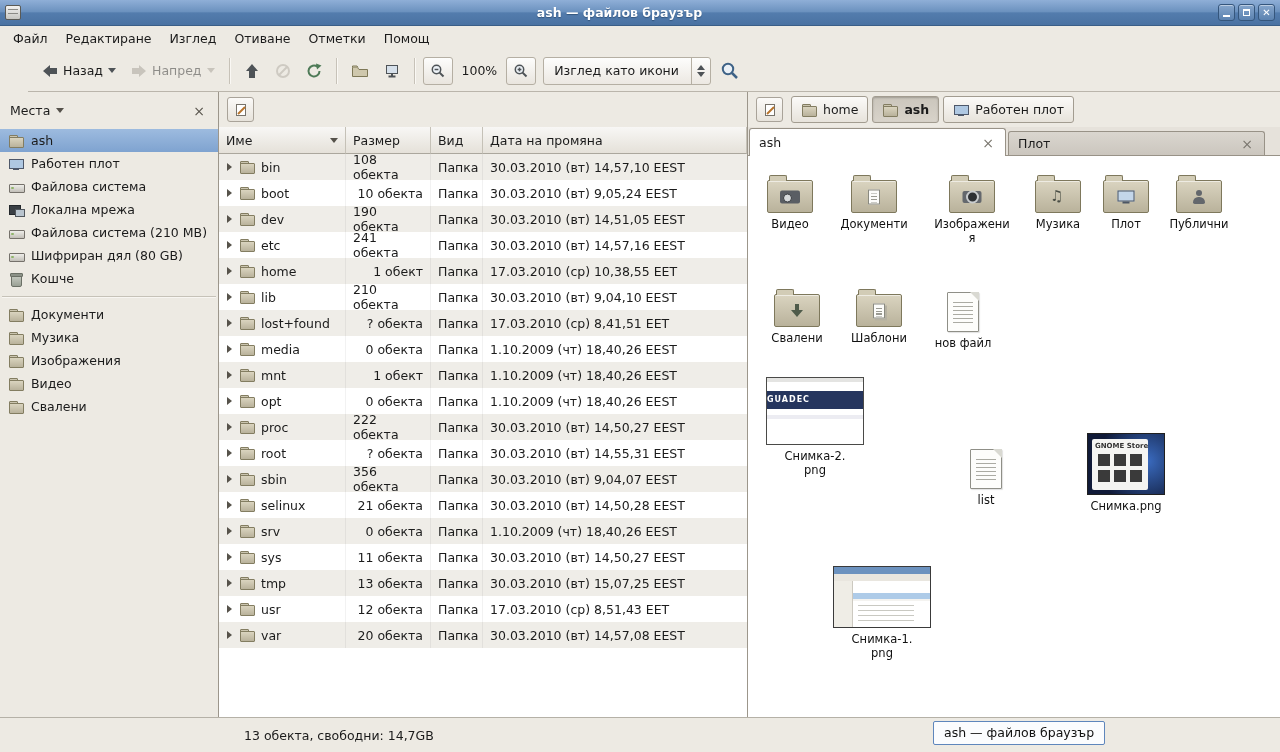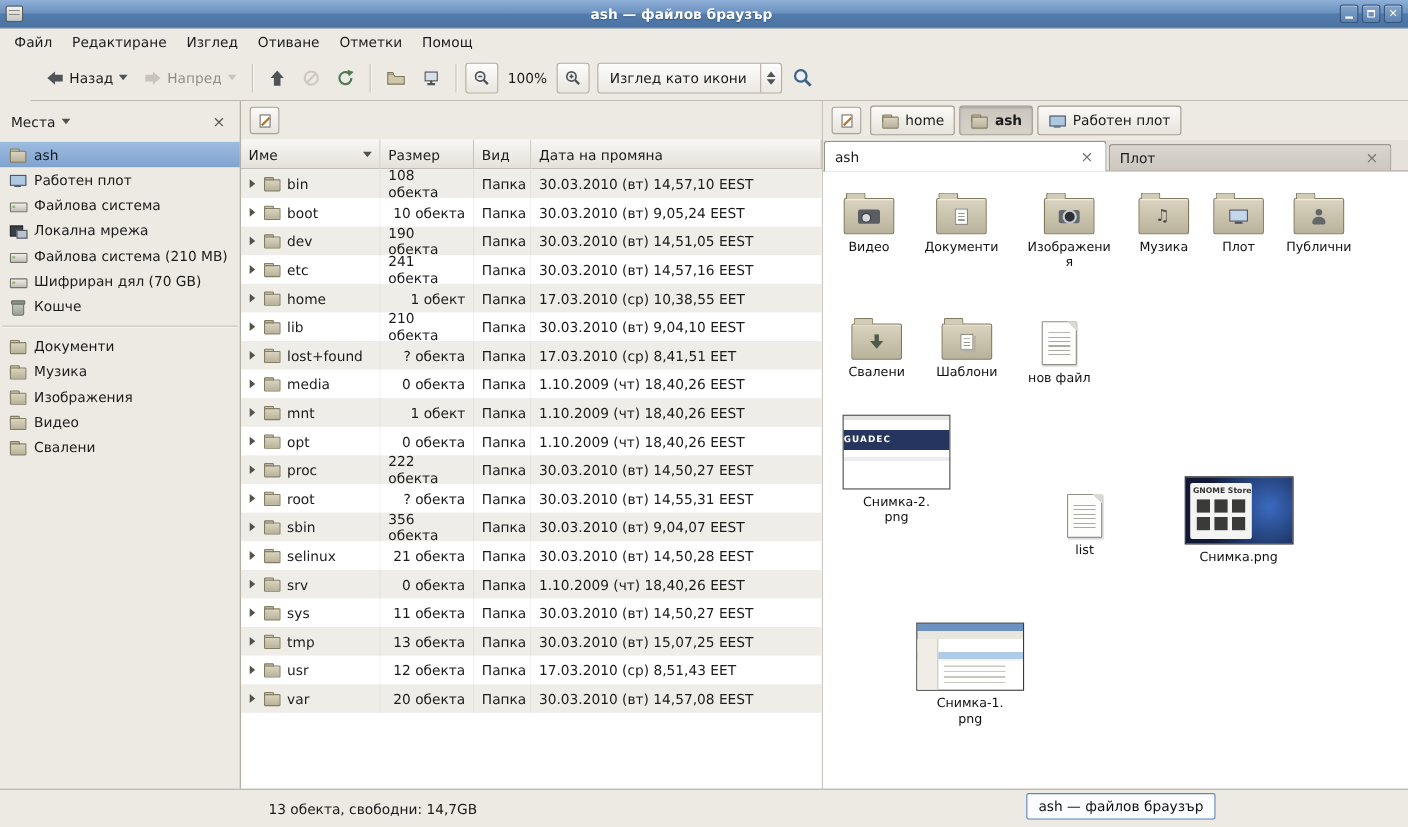--- a/index.html
+++ b/index.html
@@ -191,21 +191,21 @@
   .kind-file .ivicon::after { content:''; position:absolute; left:5px; right:5px; top:9px; height:22px;
     background:repeating-linear-gradient(#ABABA3 0 1px, transparent 1px 4px); }
 
   
   .kind-thumb-guadec, .kind-thumb-store, .kind-thumb-window { width:100px; }
   .thumb-text { position:absolute; }
   .kind-thumb-guadec .ivicon { width:98px; height:68px; margin:0 auto; border:1px solid #4A4A48;
     background:linear-gradient(#E4E4E2 0 4px, #FFF 4px 13px, #25355E 13px 31px, #FFF 31px 37px, #ECECF2 37px 41px, #FFF 41px 100%); }
   .kind-thumb-guadec .thumb-text { left:0; right:0; top:17px; text-align:left; font-size:8px; font-weight:bold;
     color:#FFF; letter-spacing:1px; }
-  .kind-thumb-store .ivicon { width:99px; height:62px; margin:0 auto; border:1px solid #202020;
+  .kind-thumb-store .ivicon { width:78px; height:62px; margin:0 auto; border:1px solid #202020;
     background:radial-gradient(circle at 78% 45%, #3A6BC0, #101A38 72%);padding-left:36px; }
   .kind-thumb-store .ivicon::before { content:''; position:absolute; left:4px; top:5px; width:56px; height:51px;
     background:#F4F4F2; border-radius:2px; }
   .kind-thumb-store .ivicon::after { content:''; position:absolute; left:10px; top:20px; width:12px; height:12px;
     background:#3A3A3A; box-shadow:16px 0 #3A3A3A, 32px 0 #3A3A3A, 0 16px #3A3A3A, 16px 16px #3A3A3A, 32px 16px #3A3A3A; }
   .kind-thumb-store .thumb-text { left:7px; top:8px; font-size:7px; font-weight:bold; color:#333; z-index:2; }
   .kind-thumb-window .ivicon { width:98px; height:62px; margin:0 auto; border:1px solid #3A3A3A;
     background:linear-gradient(#6C92BF 0 7px, #E9E6DF 7px 14px, #FFF 14px 26px, #AECBE8 26px 32px, #F4F3F0 32px 34px, #FFF 34px 100%); }
   .kind-thumb-window .ivicon::before { content:''; position:absolute; left:0; top:14px; width:18px; bottom:0;
     background:#EFEDE6; border-right:1px solid #CCC9C0; }
@@ -360,21 +360,21 @@
             <span>Локална мрежа</span>
           </div>
 
           <div class="sb-item">
             <span class="ic16 ic-drive"></span>
             <span>Файлова система (210 MB)</span>
           </div>
 
           <div class="sb-item">
             <span class="ic16 ic-drive"></span>
-            <span>Шифриран дял (70 GB)</span>
+            <span>Шифриран дял (80 GB)</span>
           </div>
 
           <div class="sb-item">
             <span class="ic16 ic-trash"></span>
             <span>Кошче</span>
           </div>
         </div>
       <div class="sb-sep"></div>
       <div>
 

